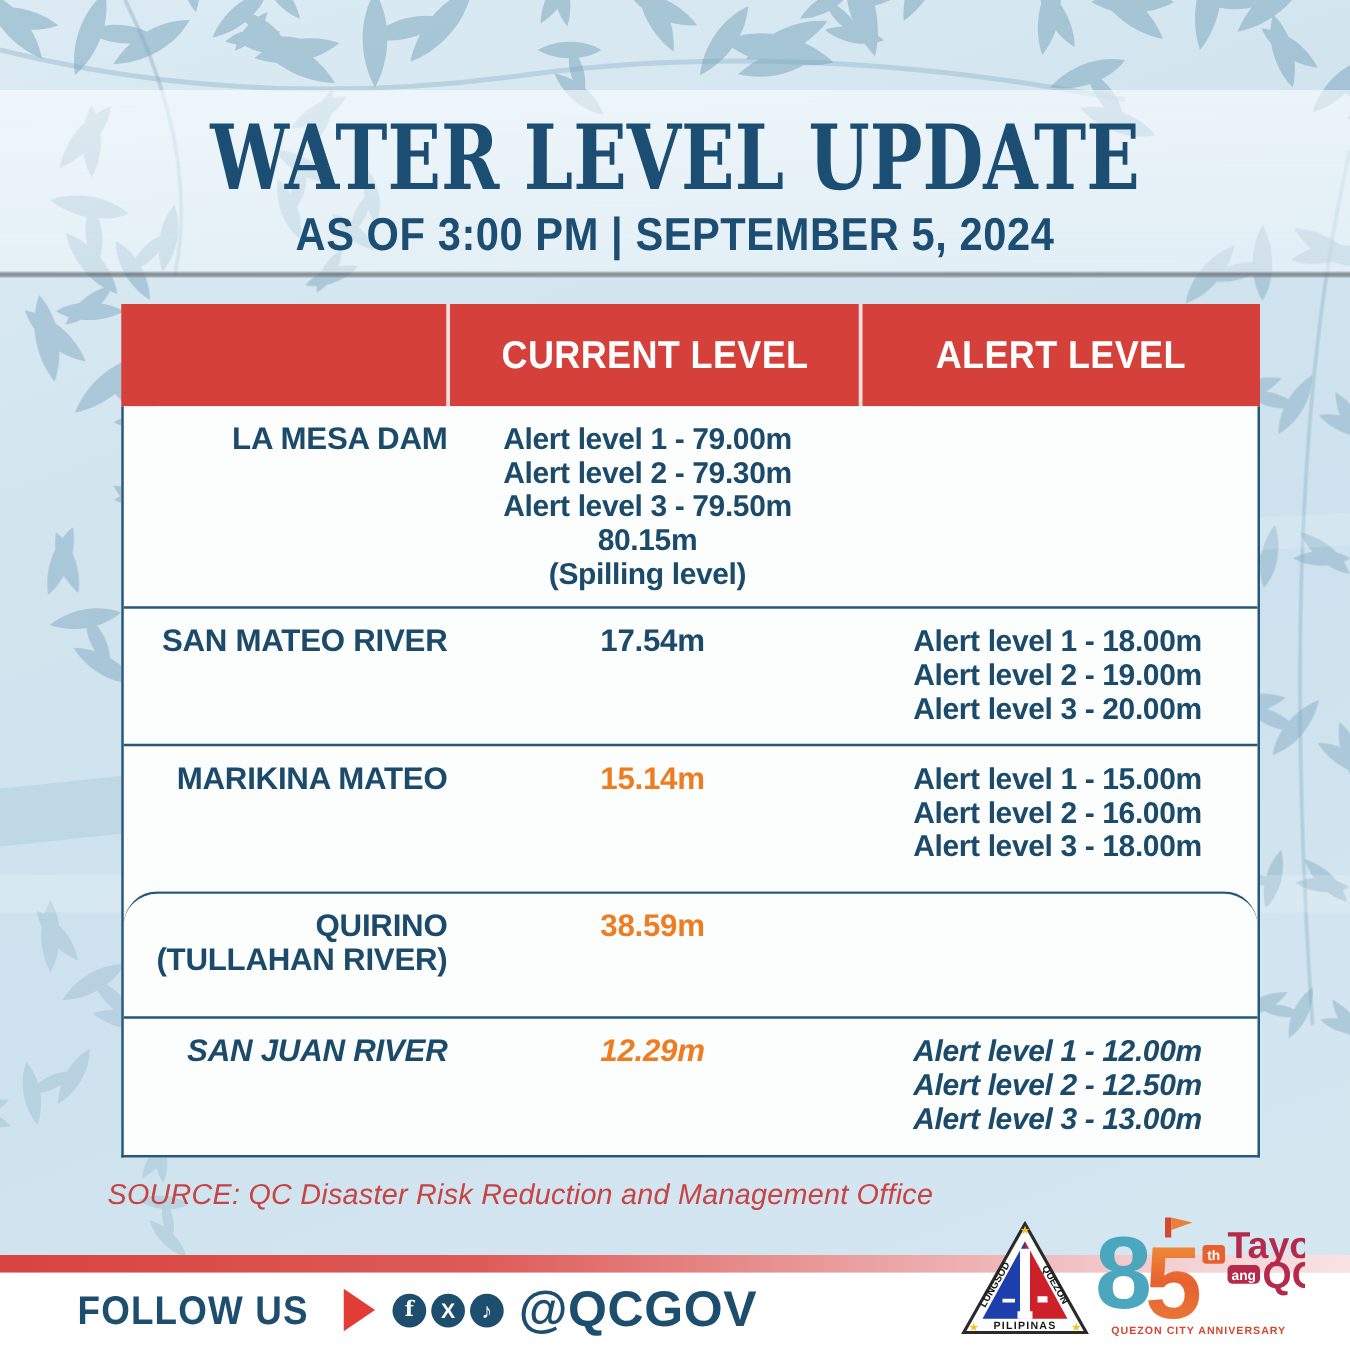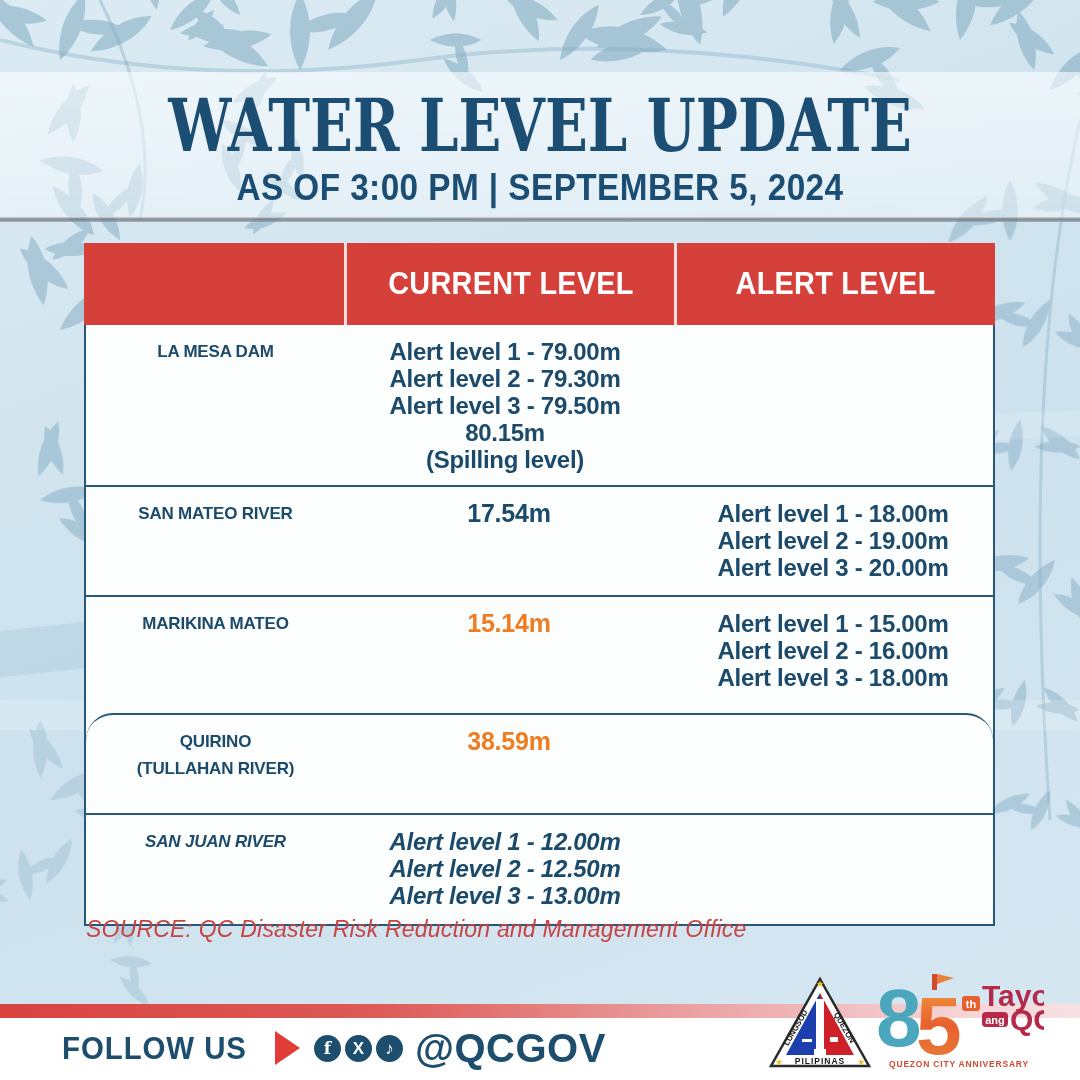--- a/index.html
+++ b/index.html
@@ -22,41 +22,41 @@
     position:absolute;left:0;top:90px;width:1080px;text-align:center;z-index:2;
     font-family:"DejaVu Serif",serif;font-weight:bold;font-size:72px;line-height:72px;
     color:#1c4d73;transform:scaleX(.78);transform-origin:center;white-space:nowrap;
   }
   .page-subtitle{
     position:absolute;left:0;top:168px;width:1080px;text-align:center;z-index:2;
     font-weight:bold;font-size:37px;line-height:40px;color:#1c4d73;
     transform:scaleX(.9);transform-origin:center;letter-spacing:.5px;white-space:nowrap;
   }
   
-  .wl-table{position:absolute;left:84px;top:243px;width:911px;z-index:2;}
+  .wl-table{position:absolute;left:97px;top:243px;width:911px;z-index:2;}
   .wl-head{display:flex;height:82px;background:#d6403b;}
   .wl-head .hc{display:flex;align-items:center;justify-content:center;
     color:#ffffff;font-weight:bold;font-size:31px;letter-spacing:.3px;}
   .wl-head .hc .cond{transform:scaleX(.93);display:inline-block;white-space:nowrap;}
   .hc.c1{width:261px;border-right:3px solid #f3dddd;}
   .hc.c2{width:328px;border-right:3px solid #f3dddd;}
   .hc.c3{width:319px;}
   .wl-body{background:#fcfdfd;border:2px solid #27587a;border-top:none;}
   .wl-row{display:flex;border-top:2px solid #27587a;box-sizing:border-box;}
   .wl-row:first-child{border-top:none;}
   .wl-row .cell{box-sizing:border-box;padding-top:13px;text-align:center;}
   .wl-row .cn{width:259px;}
   .wl-row .cv{width:328px;}
   .wl-row .ca{width:320px;}
   .r0{height:160px;} .r1{height:110px;} .r2{height:118px;} .r3{height:100px;border-radius:27px;} .r4{height:111px;font-style:italic;}
-  .name{font-weight:bold;font-size:17px;line-height:27px;color:#1b4a6b;letter-spacing:-.2px;}
+  .name{font-weight:bold;font-size:25px;line-height:27px;color:#1b4a6b;letter-spacing:-.2px;text-align:right;}
   .value{font-weight:bold;font-size:25px;line-height:27px;letter-spacing:-.2px;}
   .alert-line{font-weight:bold;font-size:24px;line-height:27px;color:#1b4a6b;letter-spacing:-.3px;white-space:nowrap;}
   .source-line{
-    position:absolute;left:86px;top:916px;z-index:2;
+    position:absolute;left:86px;top:942px;z-index:2;
     font-style:italic;font-size:23px;color:#c84343;letter-spacing:.2px;
   }
   
   .red-bar{
     position:absolute;left:0;top:1004px;width:1080px;height:14px;z-index:2;
     background:linear-gradient(to right,#d84340 0%,#dd5a57 35%,#eba3a4 65%,#f4cdd0 85%,#f8e2e3 100%);
   }
   .footer-white{position:absolute;left:0;top:1018px;width:1080px;height:62px;background:#ffffff;z-index:1;}
   .follow-row{position:absolute;left:62px;top:1026px;height:44px;display:flex;align-items:center;z-index:3;}
   .follow-label{font-weight:bold;font-size:32px;color:#1d4e6e;letter-spacing:1px;
@@ -202,20 +202,23 @@
           <div class="name">(TULLAHAN RIVER)</div>
         </div>
         <div class="cell cv">
             <div class="value" style="color: rgb(238, 125, 34);">38.59m</div>
           </div>
       </div>
 
       <div class="wl-row r4">
         <div class="cell cn">
             <div class="name">SAN JUAN RIVER</div>
+          </div>
+        <div class="cell cv">
+            <div class="value" style="color: rgb(238, 125, 34);">12.29m</div>
           </div>
         <div class="cell ca">
           <div class="alert-line">Alert level 1 - 12.00m</div>
           <div class="alert-line">Alert level 2 - 12.50m</div>
           <div class="alert-line">Alert level 3 - 13.00m</div>
         </div>
       </div>
 
     </div>
   </div>

